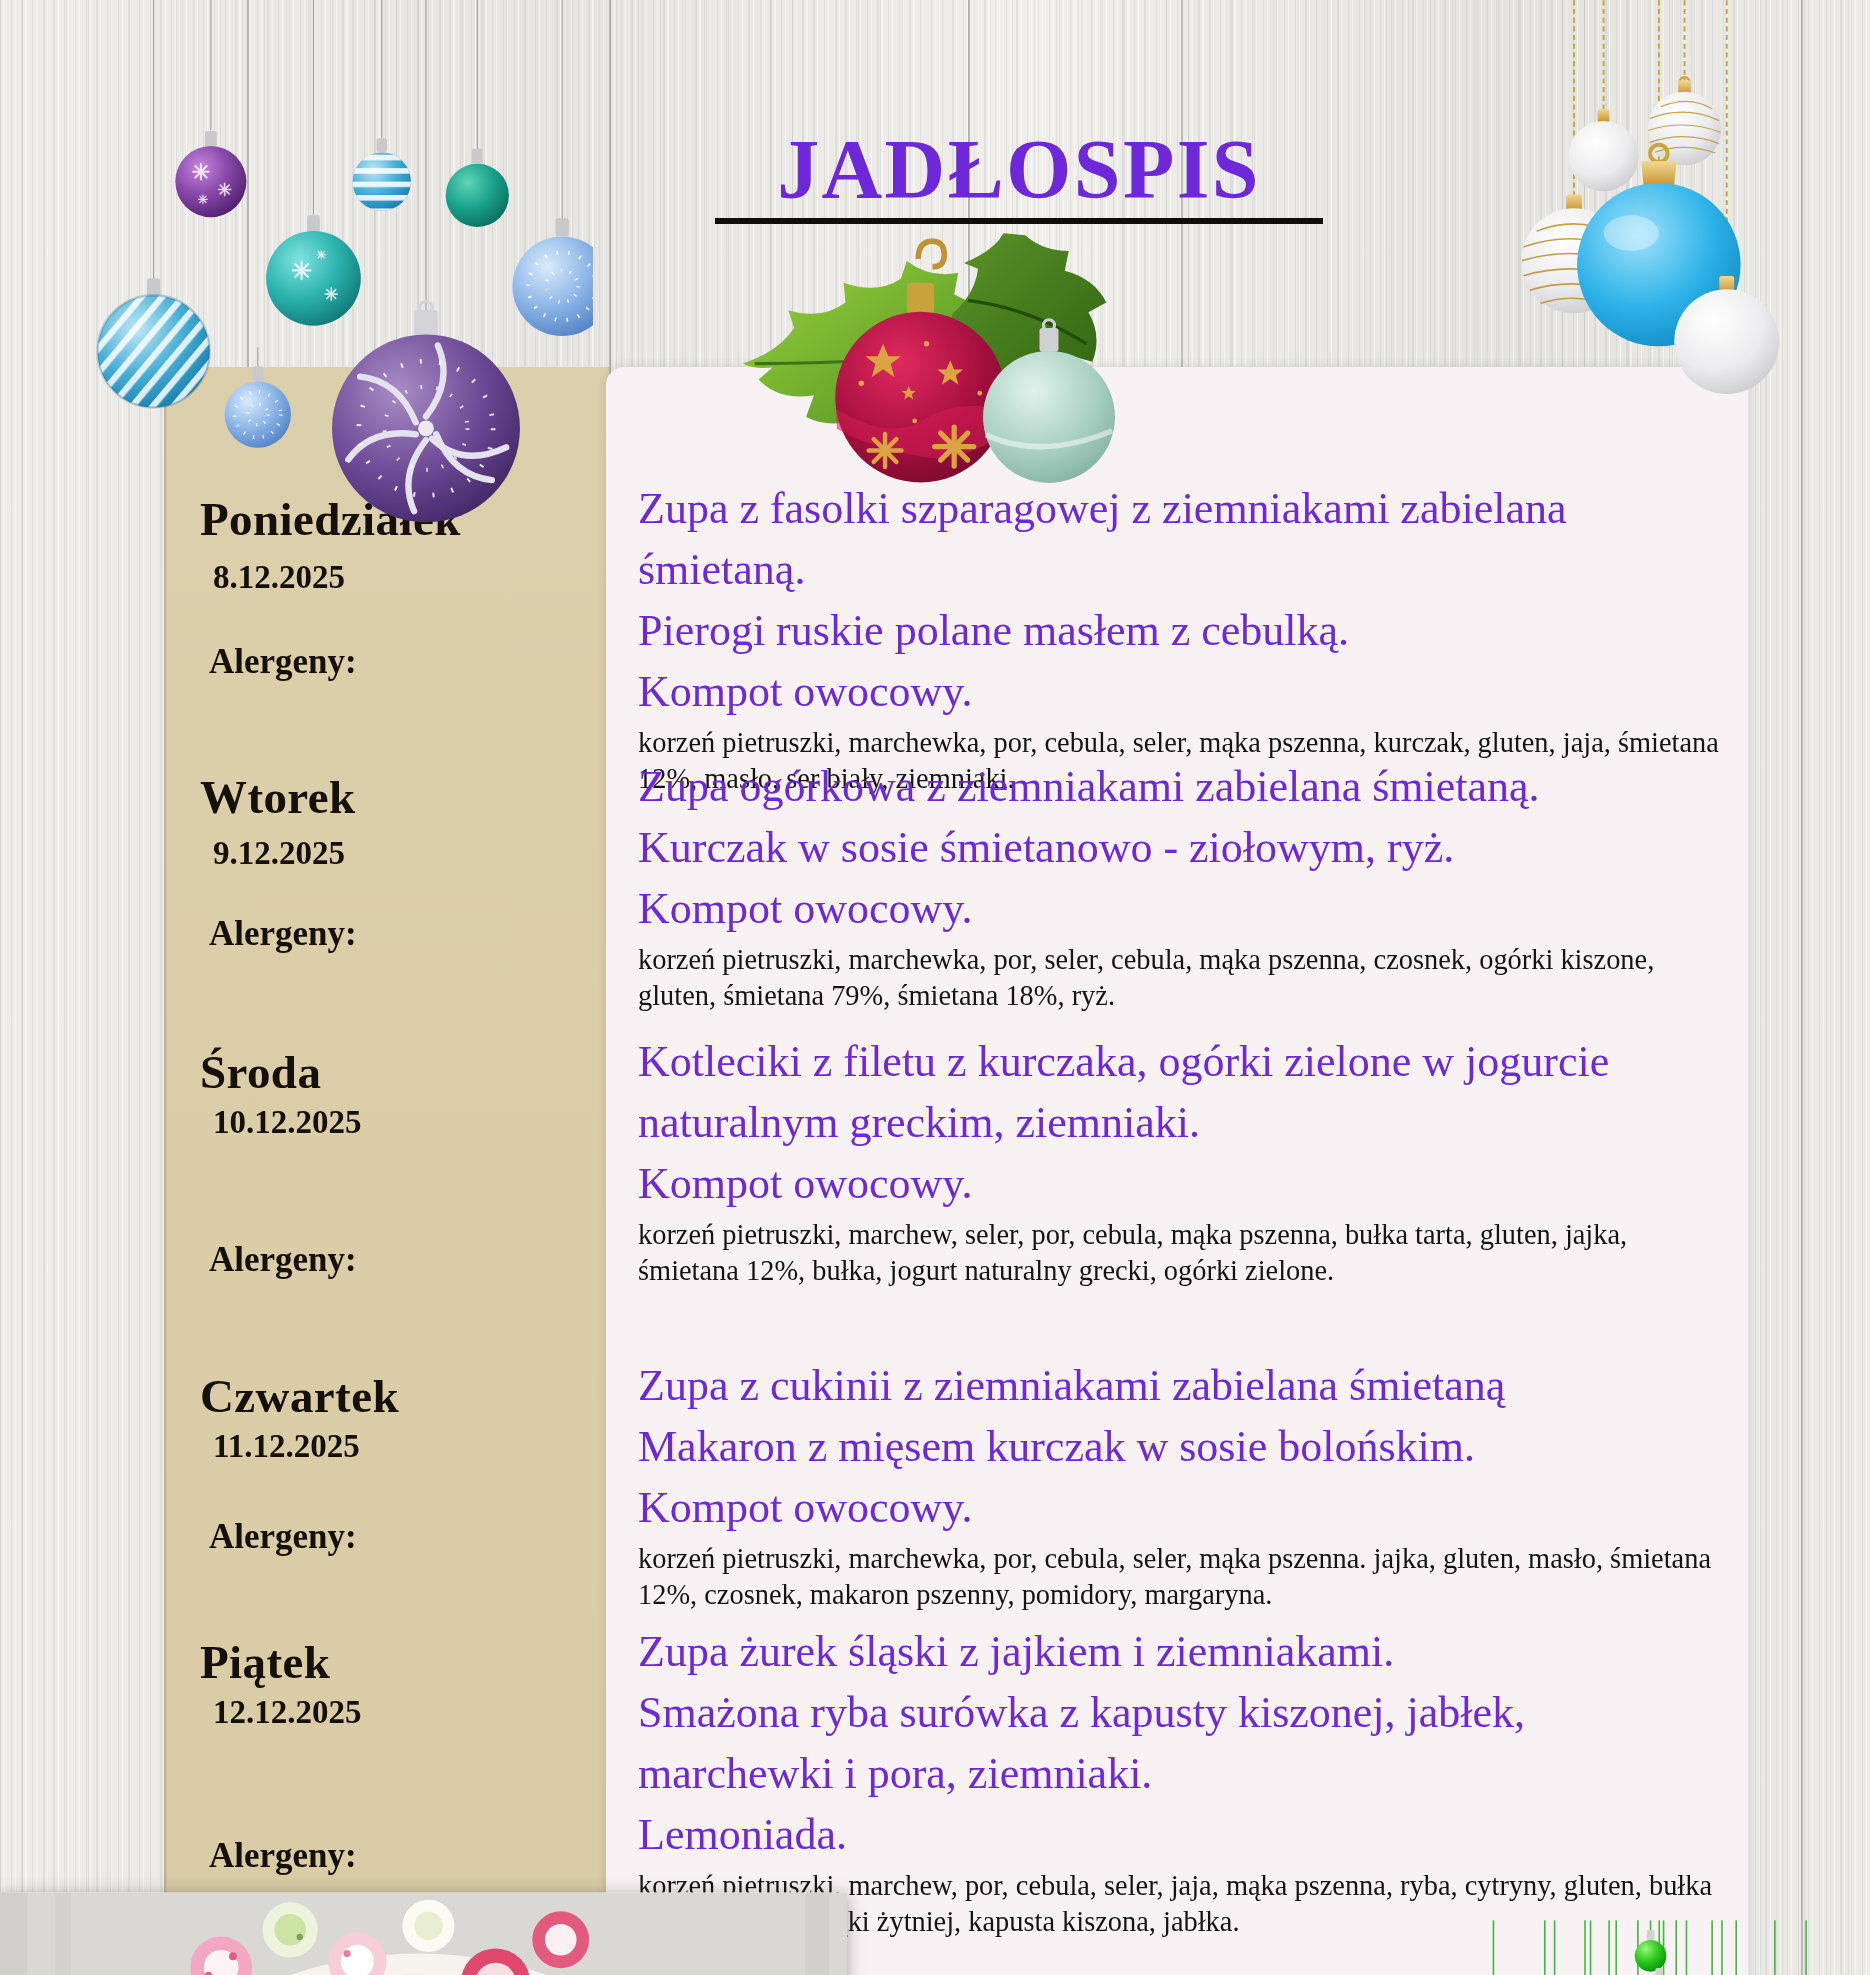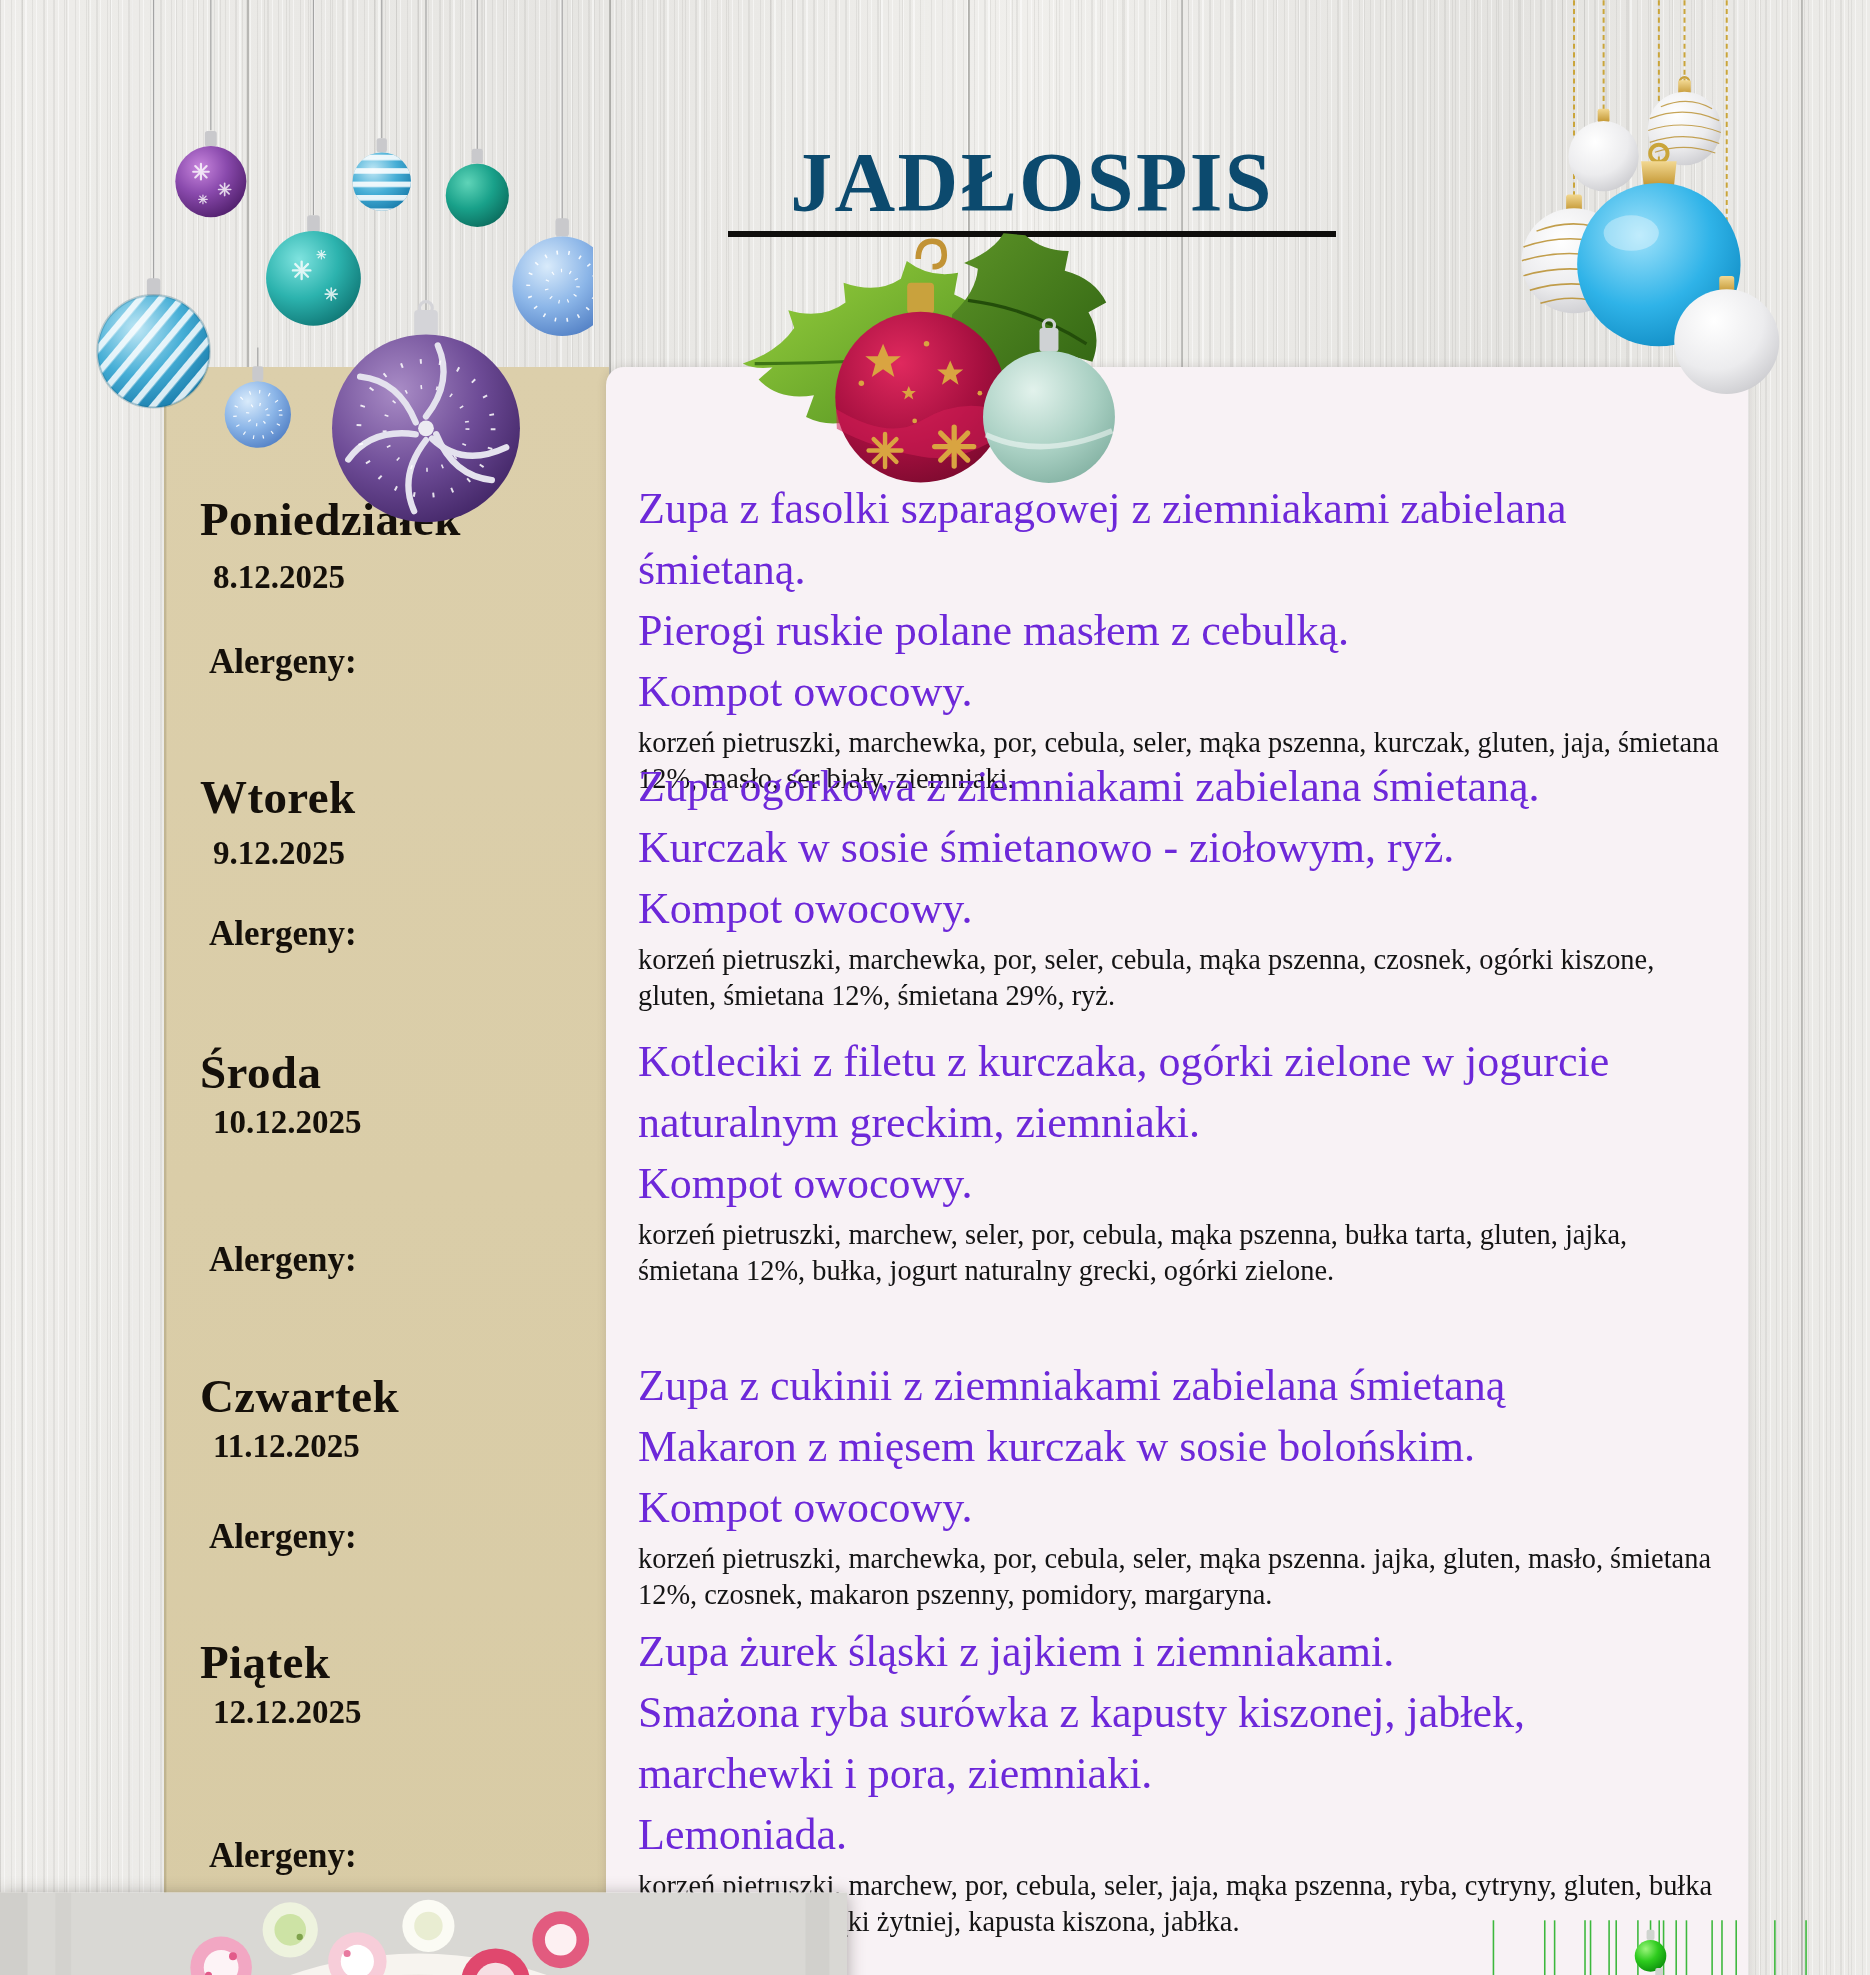--- a/index.html
+++ b/index.html
@@ -11,22 +11,22 @@
       rgba(255,255,255,.5) 4px 5.1px, rgba(0,0,0,0) 5.1px 10.7px),
     repeating-linear-gradient(90deg, rgba(160,158,154,.18) 0 0.8px, rgba(0,0,0,0) 0.8px 22px),
     linear-gradient(90deg,#eeedea,#e6e5e2 30%,#f0efec 55%,#e4e3e0 80%,#ecebe8);}
   .seam{position:absolute;top:0;bottom:0;width:2.4px;background:rgba(90,88,84,.35);z-index:0;}
   
   .panel-beige{position:absolute;left:164px;top:367px;width:445px;height:1635px;z-index:2;
      background:linear-gradient(180deg,#dccfab,#d8cba5);box-shadow:inset 2.4px 0 0 rgba(120,110,80,.25);}
   .panel-white{position:absolute;left:606px;top:367px;width:1142px;height:2279px;z-index:2;
      background:#f8f2f5;border-radius:18px 18px 79px 59px;box-shadow:0 0 10px rgba(80,70,60,.18);}
   
-  .title{position:absolute;left:711px;top:117px;width:608px;z-index:4;margin:17px;text-align:center;
-     font-size:84px;font-weight:700;letter-spacing:2.4px;color:#0c4a6e;
+  .title{position:absolute;left:711px;top:117px;width:608px;z-index:4;margin:4px;text-align:center;
+     font-size:84px;font-weight:700;letter-spacing:2.4px;color:#6d28d9;
      border-bottom:6.7px solid #0f0e0c;padding-bottom:0;}
   
   .day{position:absolute;left:166px;width:1582px;z-index:4;}
   .day-name{position:absolute;left:34px;top:14px;margin:0;font-size:47px;font-weight:700;color:#15100a;letter-spacing:0.4px;}
   .day-date{position:absolute;left:47px;font-size:33px;font-weight:700;color:#15100a;}
   .allergens-label{position:absolute;left:43px;font-size:35px;font-weight:700;color:#15100a;}
   .menu-col{position:absolute;left:472px;top:0;width:1088px;}
   .menu-line{margin:0;font-size:44px;line-height:61px;color:#6d28d9;}
   .allergens-text{margin:3.2px 0 0;font-size:28.4px;line-height:36px;color:#141414;}
   
@@ -64,21 +64,21 @@
   </section>
 
   <section class="day" style="top:756px">
     <h2 class="day-name">Wtorek</h2>
     <div class="day-date" style="top:79px">9.12.2025</div>
     <div class="allergens-label" style="top:158px">Alergeny:</div>
     <div class="menu-col">
       <p class="menu-line">Zupa ogórkowa z ziemniakami zabielana śmietaną.</p>
       <p class="menu-line">Kurczak w sosie śmietanowo - ziołowym, ryż.</p>
       <p class="menu-line">Kompot owocowy.</p>
-      <p class="allergens-text">korzeń pietruszki, marchewka, por, seler, cebula, mąka pszenna, czosnek, ogórki kiszone, gluten, śmietana 12%, śmietana 29%, ryż.</p>
+      <p class="allergens-text">korzeń pietruszki, marchewka, por, seler, cebula, mąka pszenna, czosnek, ogórki kiszone, gluten, śmietana 79%, śmietana 18%, ryż.</p>
     </div>
   </section>
 
   <section class="day" style="top:1031px">
     <h2 class="day-name">Środa</h2>
     <div class="day-date" style="top:73px">10.12.2025</div>
     <div class="allergens-label" style="top:209px">Alergeny:</div>
     <div class="menu-col">
       <p class="menu-line">Kotleciki z filetu z kurczaka, ogórki zielone w jogurcie naturalnym greckim, ziemniaki.</p>
       <p class="menu-line">Kompot owocowy.</p>

